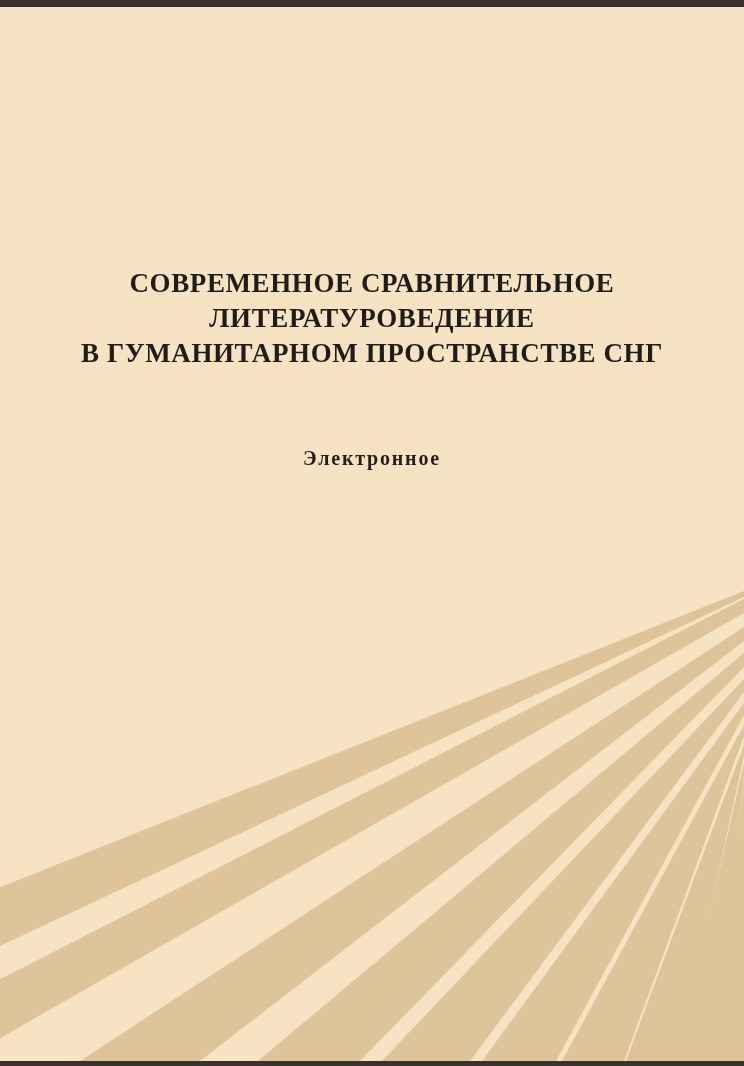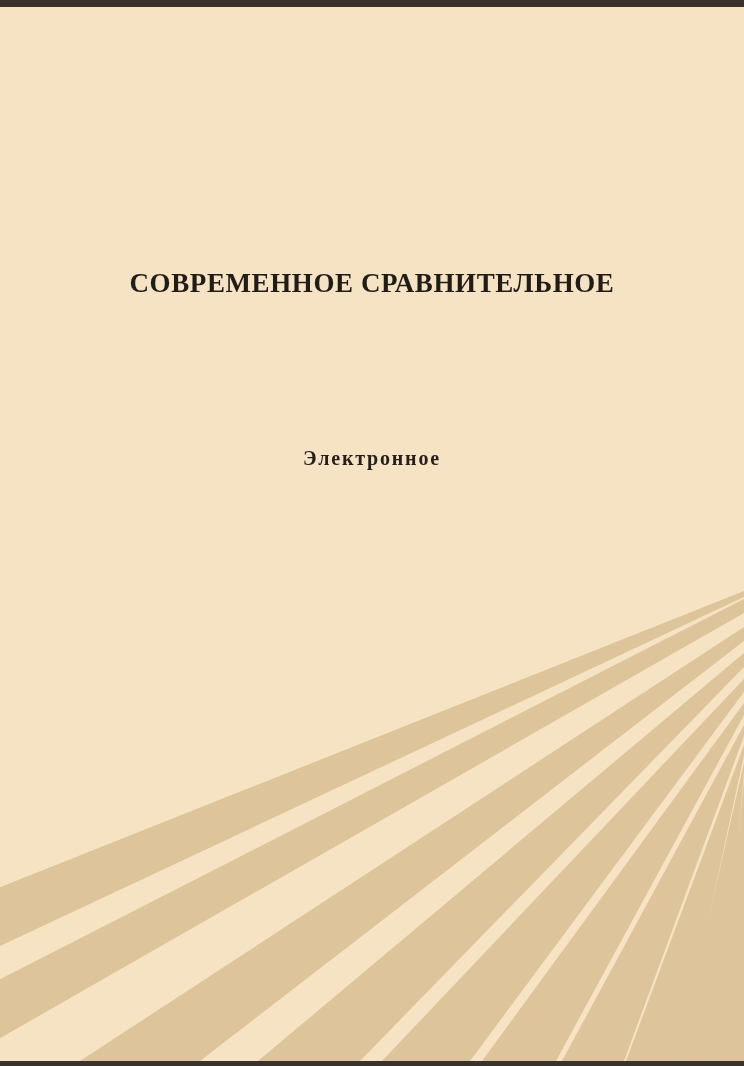--- a/index.html
+++ b/index.html
@@ -106,20 +106,22 @@
         <polygon points="744,189 744,197 744,470 716,470"></polygon>
       </g>
       <g fill="#ddc49a">
         <polygon points="744,0 744,6 -160,430 -160,360"></polygon>
       </g>
     </svg>
   </div>
 
   <div class="title-block">
     <div class="title-line">СОВРЕМЕННОЕ СРАВНИТЕЛЬНОЕ</div>
+    <div class="title-line">ЛИТЕРАТУРОВЕДЕНИЕ</div>
+    <div class="title-line">В ГУМАНИТАРНОМ ПРОСТРАНСТВЕ СНГ</div>
   </div>
 
   <div class="subtitle-block">
     <div class="subtitle-line">Электронное</div>
   </div>
 
   <div class="bottom-band"></div>
 </div>
 
 </body></html>

